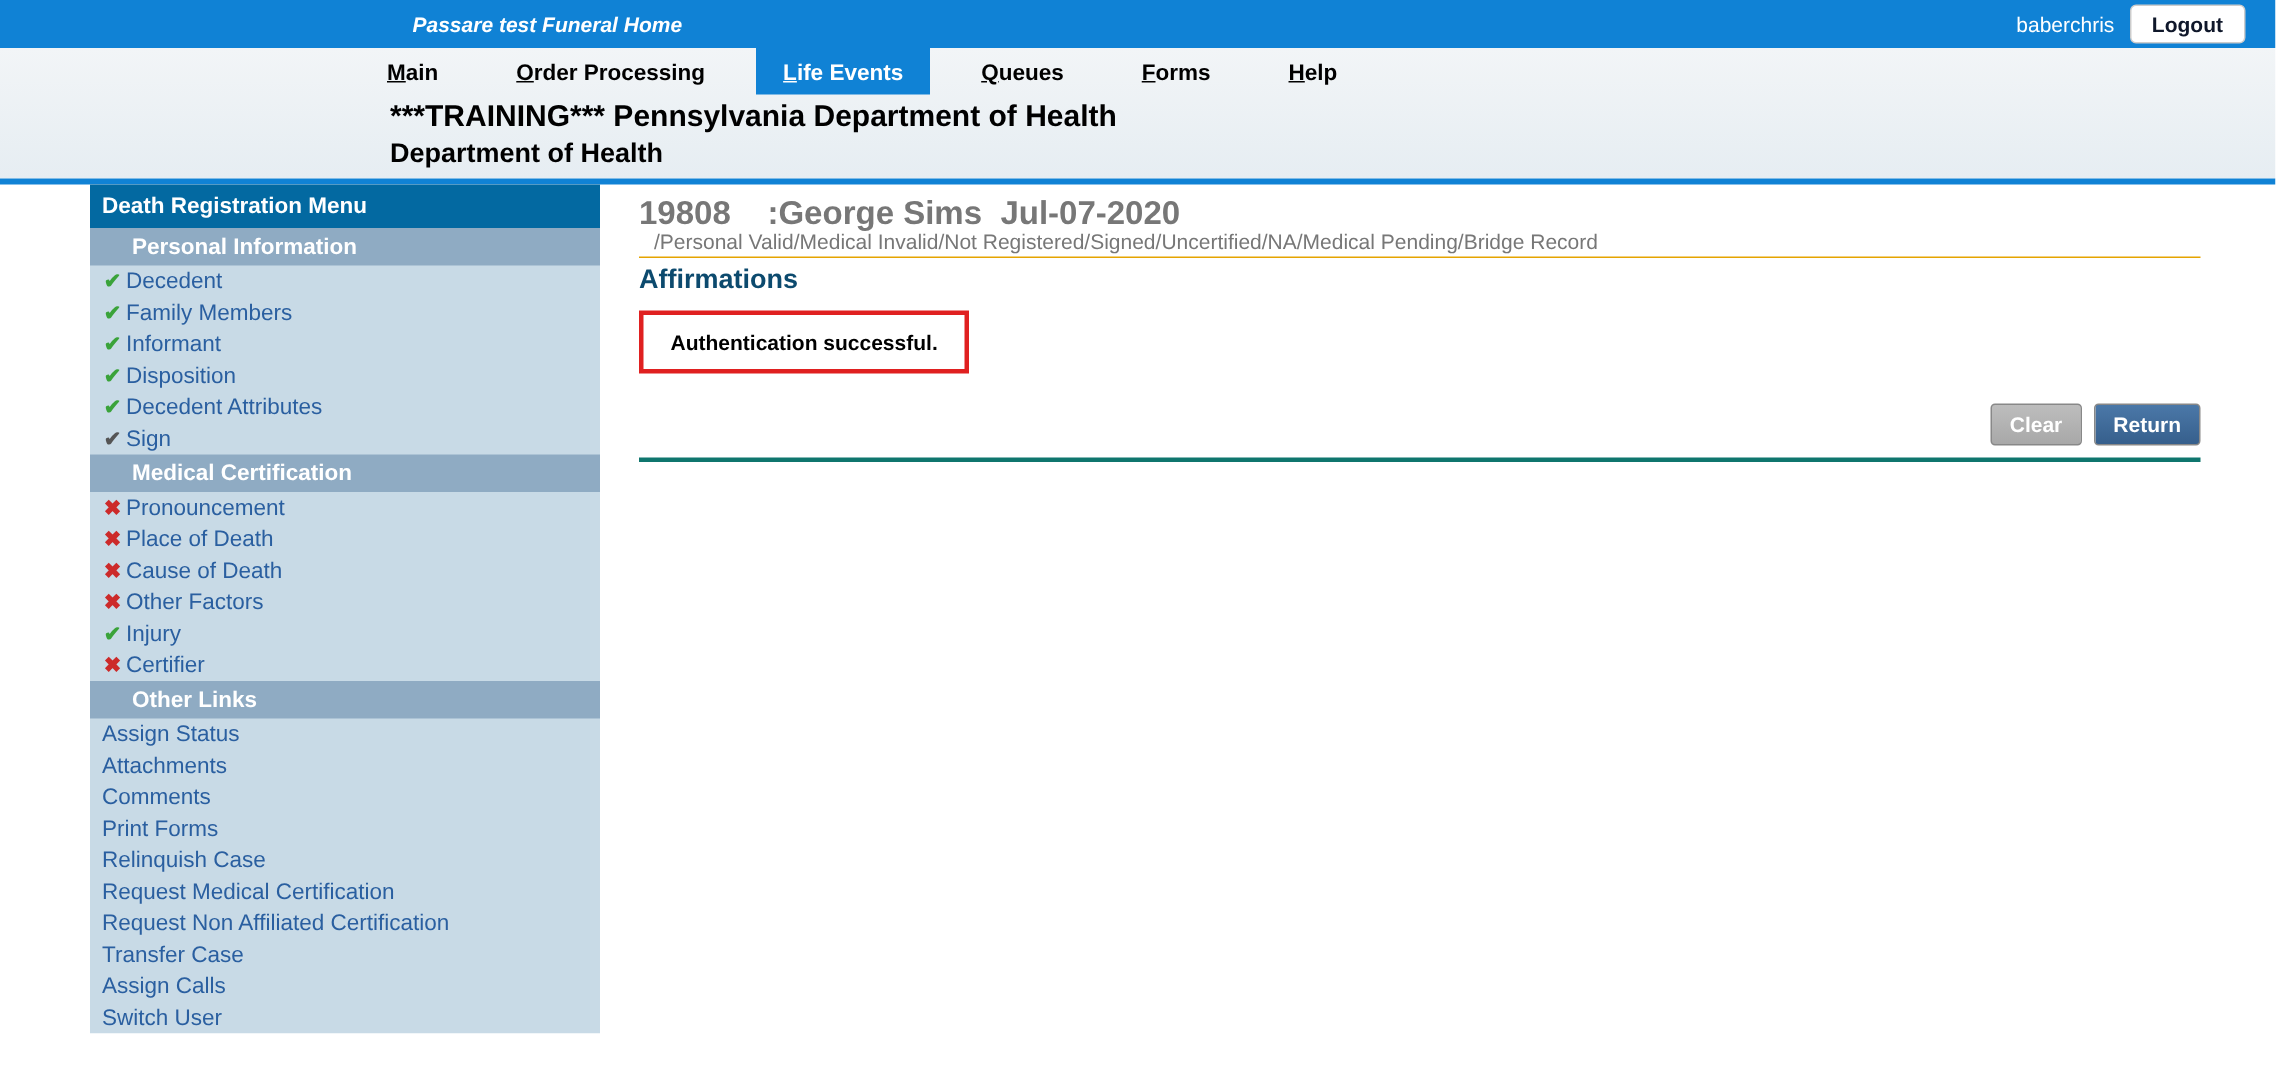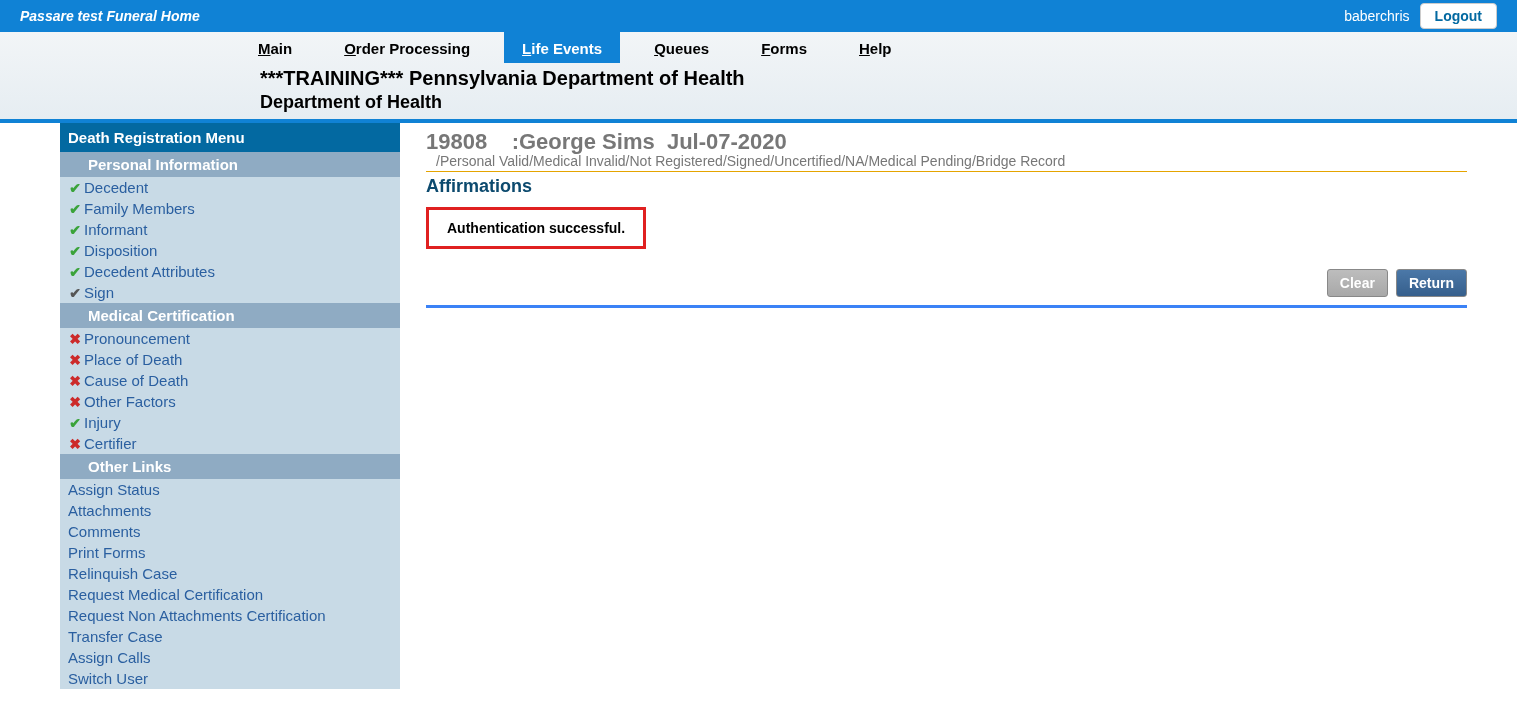--- a/index.html
+++ b/index.html
@@ -1,21 +1,21 @@
 <!DOCTYPE html>
 <html><head>
 <meta charset="utf-8">
 <style>
 * { margin:0; padding:0; box-sizing:border-box; }
 body { font-family: Arial, Helvetica, sans-serif; font-size:14px; background:#fff; }
 .topbar { background:#1082d5; height:32px; display:flex; align-items:center; padding:0 20px; color:#fff; }
-.topbar .home { flex:0 0 auto; font-style:italic; font-weight:bold; }
+.topbar .home { flex:0 0 auto; margin-left:255px; font-style:italic; font-weight:bold; }
 .topbar .spacer { flex:1; }
 .topbar .user { margin-right:10px; }
-.logout-btn { background:#fff; color:#0369a1; border:1px solid #ccc; border-radius:4px; padding:4px 14px; font-weight:bold; cursor:pointer; font-size:14px;}
+.logout-btn { background:#fff; color:#0f172a; border:1px solid #ccc; border-radius:4px; padding:4px 14px; font-weight:bold; cursor:pointer; font-size:14px;}
 .menubar-wrap { background:linear-gradient(#f2f5f7,#e6edf2); border-bottom:4px solid #1082d5; padding-bottom:6px;}
 .menubar { display:flex; gap:16px; padding:0 0 0 240px; }
 .menubar .menu-item { padding:8px 18px 6px 18px; color:#000; font-weight:bold; cursor:pointer; font-size:15px;}
 .menubar .menu-item.active { background:#1082d5; color:#fff; }
 .menubar .menu-item .ul { text-decoration:underline; }
 .training { padding:4px 0 0 260px; }
 .training .big { font-weight:bold; font-size:20px; color:#000; }
 .training .dept { font-weight:bold; font-size:18px; color:#000; margin-top:2px;}
 .page { display:flex; }
 .sidebar { width:400px; flex:0 0 400px; padding-left:60px; }
@@ -29,21 +29,21 @@
 .icon.check { color:#3aa33a; }
 .icon.neutral { color:#555;}
 .icon.cross { color:#cc2a2a; }
 .other-item { padding-left:14px; }
 .content { flex:1; padding:6px 50px 0 14px;margin-left:12px; }
 .case-header { color:#777; font-size:22px; font-weight:bold; }
 .case-status { color:#777; font-size:14px; padding-left:10px; margin-top:-2px;}
 .sep-line { border:0; border-top:1px solid #e5a400; margin:2px 0 4px 0;}
 .affirm-title { color:#0c4a6e; font-weight:bold; font-size:18px; margin-bottom:10px;}
 .success-box { border:3px solid #e02020; display:inline-block; padding:10px 18px; font-weight:bold; color:#000; margin-bottom:20px;}
-.action-row { display:flex; justify-content:flex-end; gap:8px; border-bottom:3px solid #3b82f6; padding-bottom:8px; }
+.action-row { display:flex; justify-content:flex-end; gap:8px; border-bottom:3px solid #0f766e; padding-bottom:8px; }
 .btn { border:1px solid #888; border-radius:3px; padding:5px 12px; font-weight:bold; color:#fff; cursor:pointer; background:linear-gradient(#bdbdbd,#a8a8a8); font-size:14px;}
 .btn.primary { background:linear-gradient(#4b78a8,#365f8c); }
 </style>
 </head>
 <body>
 
 <div class="topbar">
   <div class="home">Passare test Funeral Home</div>
   <div class="spacer"></div>
   <div class="user">baberchris</div>
@@ -88,21 +88,21 @@
           <li><span class="icon cross">✖</span><a>Certifier</a></li>
         </ul>
         <div class="panel-section">Other Links</div>
         <ul>
           <li class="other-item"><a>Assign Status</a></li>
           <li class="other-item"><a>Attachments</a></li>
           <li class="other-item"><a>Comments</a></li>
           <li class="other-item"><a>Print Forms</a></li>
           <li class="other-item"><a>Relinquish Case</a></li>
           <li class="other-item"><a>Request Medical Certification</a></li>
-          <li class="other-item"><a>Request Non Attachments Certification</a></li>
+          <li class="other-item"><a>Request Non Affiliated Certification</a></li>
           <li class="other-item"><a>Transfer Case</a></li>
           <li class="other-item"><a>Assign Calls</a></li>
           <li class="other-item"><a>Switch User</a></li>
         </ul>
       </div>
   </div>
 
   <div class="content">
     <div class="case-header">
       <span>19808</span>&nbsp;&nbsp;&nbsp;

